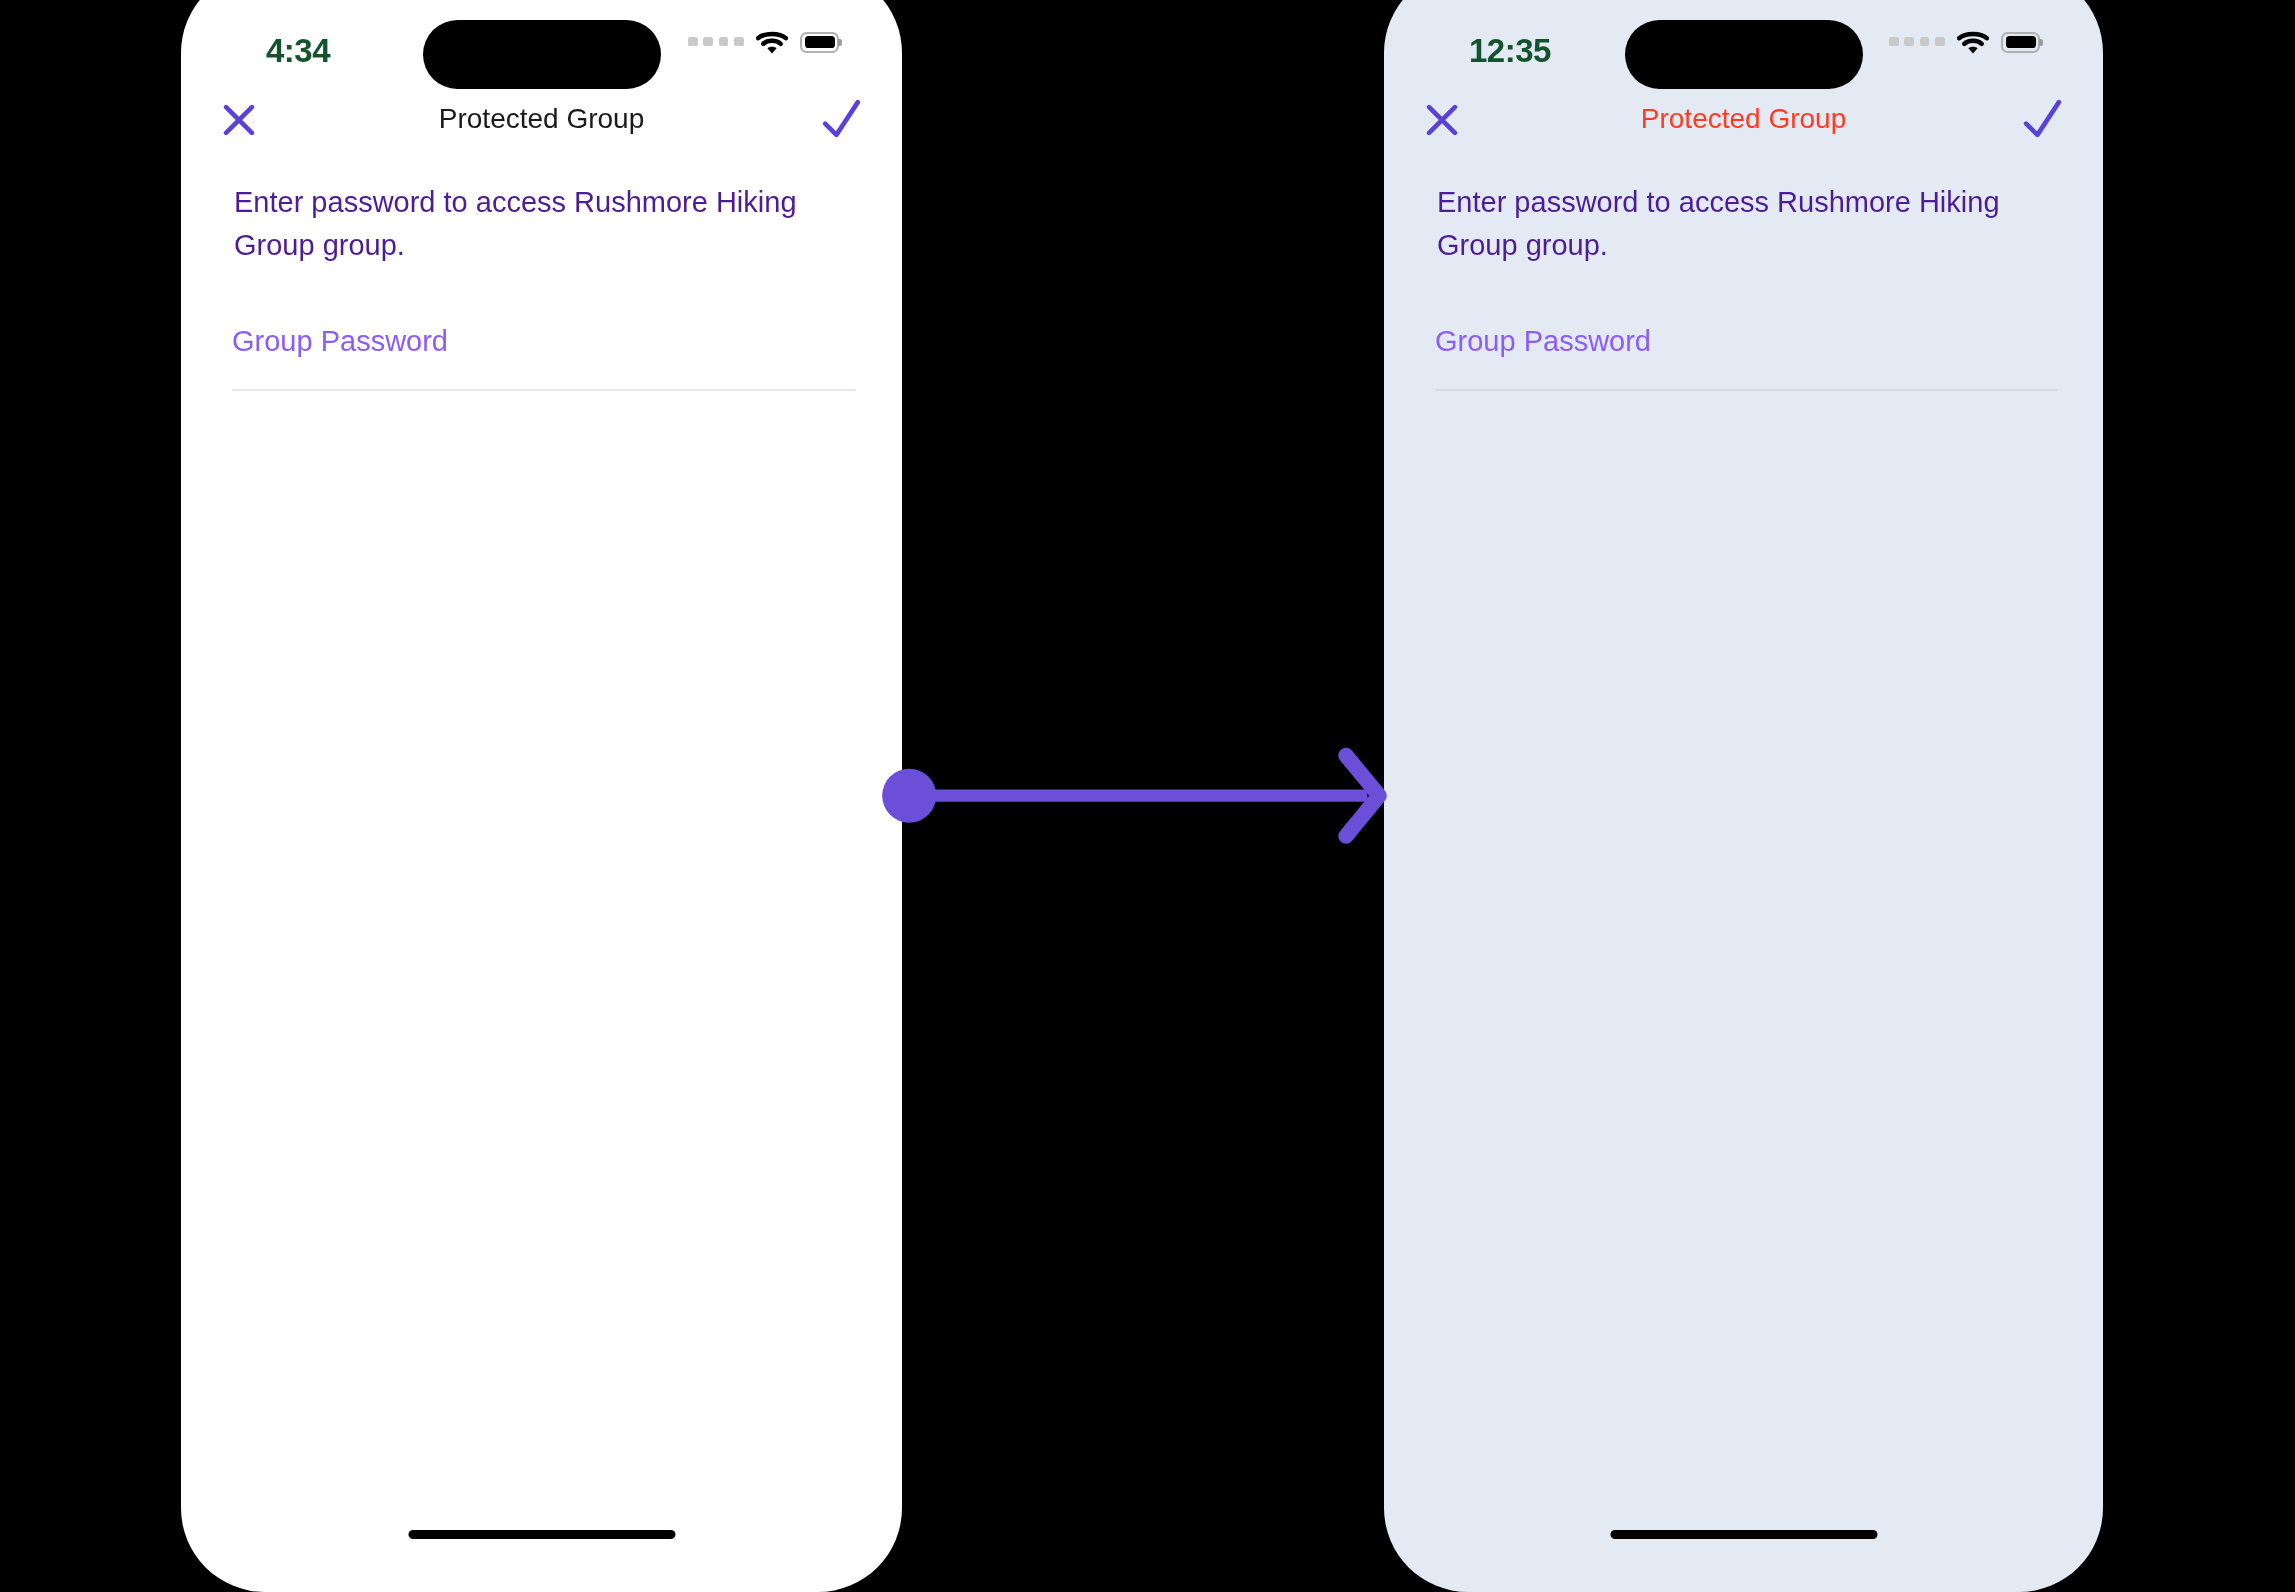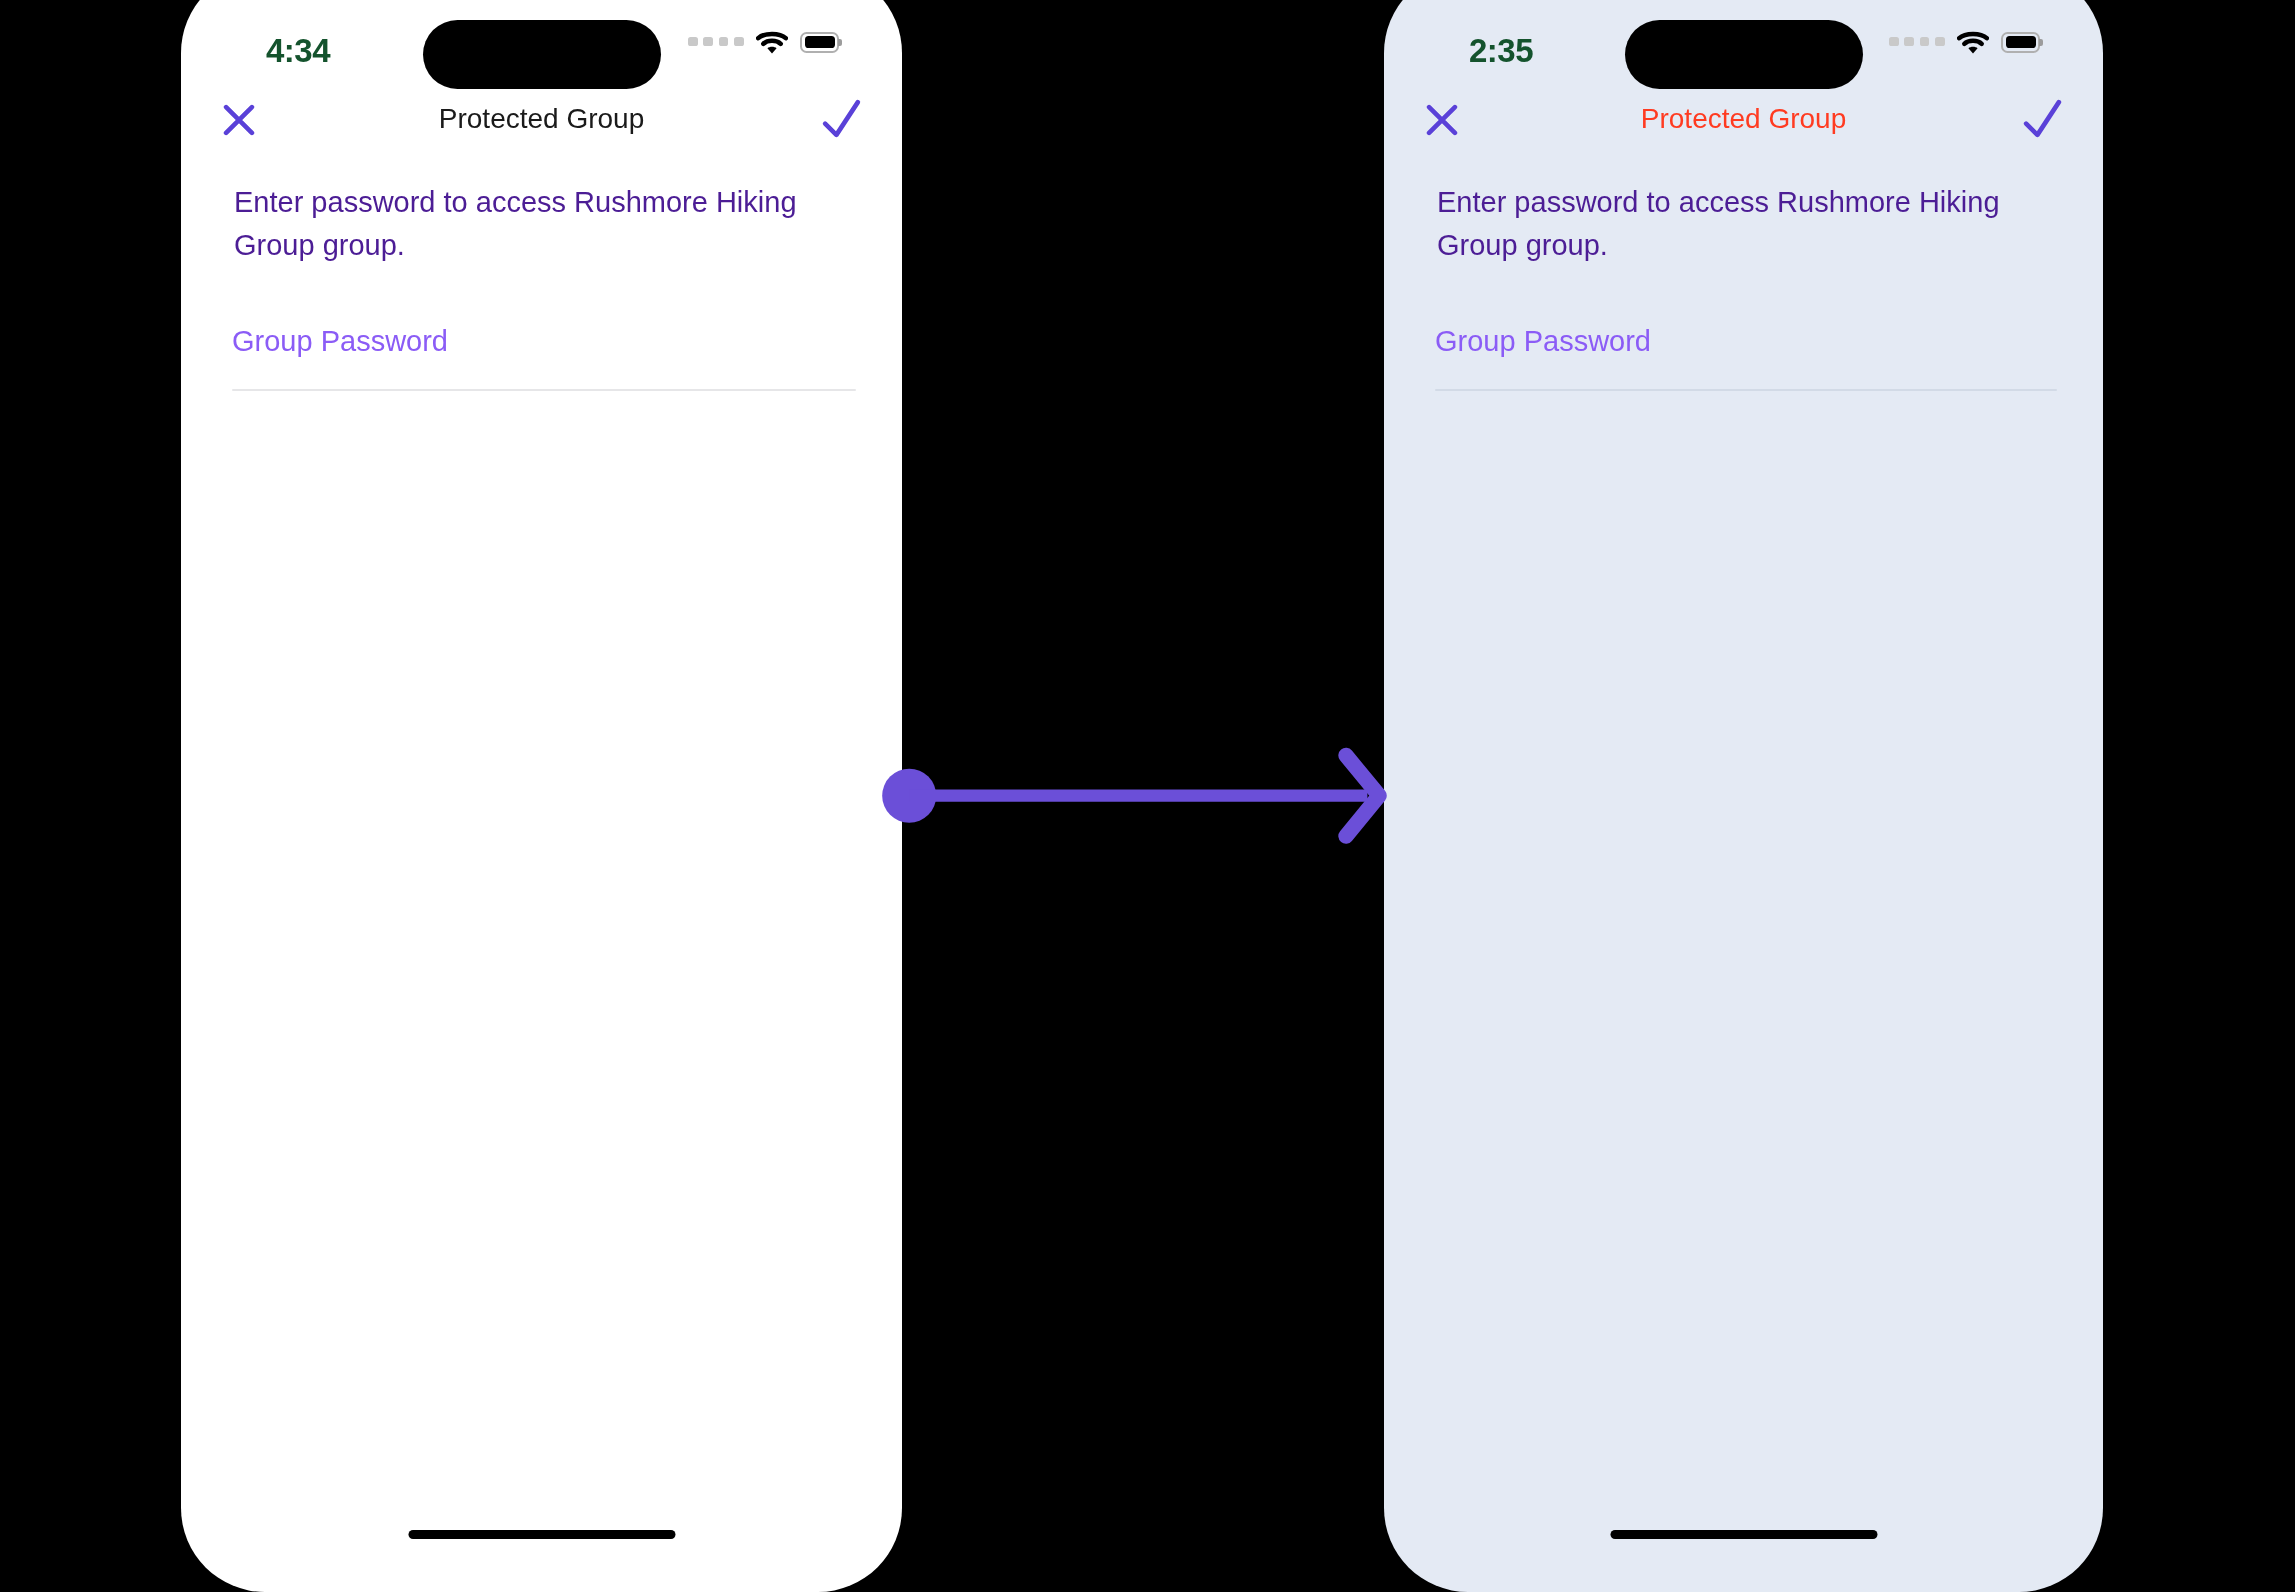--- a/index.html
+++ b/index.html
@@ -154,21 +154,21 @@
       </div>
 
       <div class="home-indicator"></div>
     </div>
   </div>
 
   <div class="phone right">
     <div class="screen">
 
       <div class="statusbar">
-        <div class="clock">2:35</div>
+        <div class="clock">12:35</div>
         <div class="island"></div>
         <div class="sb-right">
           <span class="cell-dots">
               <i></i>
               <i></i>
               <i></i>
               <i></i>
             </span>
           <span class="wifi">
             <svg width="32" height="25.5" viewBox="0 0 62 50">

